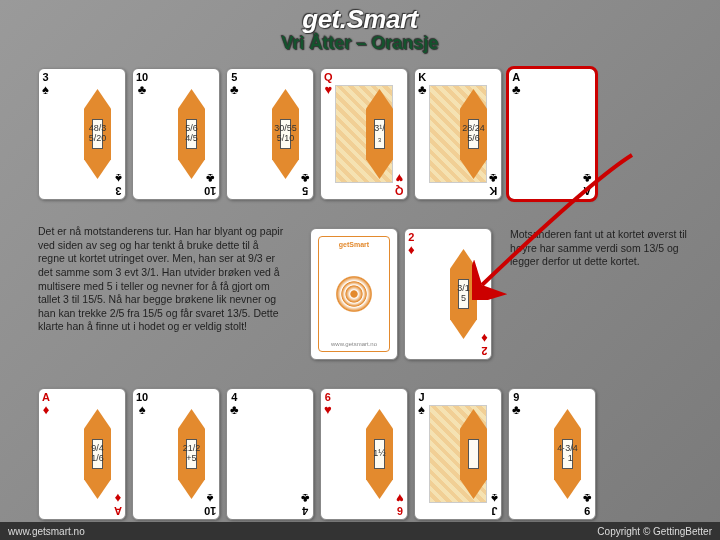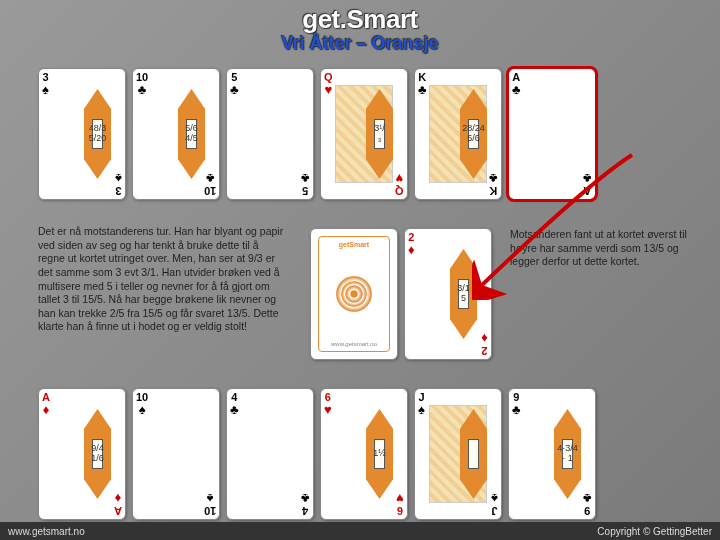--- a/index.html
+++ b/index.html
@@ -14,25 +14,26 @@
   .title-area {
     text-align: center;
     padding-top: 4px;
   }
   .title {
     font-size: 26px;
     font-weight: bold;
     color: #fff;
     text-shadow: 0 0 2px #333, 1px 1px 1px #333, -1px -1px 1px #333;
     letter-spacing: -0.5px;
+    font-style: italic;
   }
   .subtitle {
     font-size: 18px;
     font-weight: bold;
-    color: #1d4ed8;
+    color: #14532d;
     text-shadow: 0 0 2px #333, 1px 1px 1px #333, -1px -1px 1px #333;
     margin-top: -2px;
   }
   .row {
     display: flex;
     position: absolute;
     gap: 6px;
   }
   .row-top { top: 68px; left: 38px; }
   .row-mid { top: 228px; left: 310px; }
@@ -198,20 +199,28 @@
           <div class="hex-inner">
             <span class="frac">5/6
 4/5</span>
           </div>
         </div>
       </div>
       <div class="corner br black"><span>10</span><span class="suit">♣</span></div>
     </div>
     <div class="card">
       <div class="corner tl black"><span>5</span><span class="suit">♣</span></div>
+      <div class="card-center">
+        <div class="hex">
+          <div class="hex-inner">
+            <span class="frac">30/55
+5/10</span>
+          </div>
+        </div>
+      </div>
       <div class="corner br black"><span>5</span><span class="suit">♣</span></div>
     </div>
     <div class="card">
       <div class="corner tl red"><span>Q</span><span class="suit">♥</span></div>
       <div class="face-art"></div>
       <div class="card-center">
         <div class="hex">
           <div class="hex-inner">
             <span class="frac">3¹/₃</span>
           </div>
@@ -266,20 +275,28 @@
           <div class="hex-inner">
             <span class="frac">9/4
 1/6</span>
           </div>
         </div>
       </div>
       <div class="corner br red"><span>A</span><span class="suit">♦</span></div>
     </div>
     <div class="card">
       <div class="corner tl black"><span>10</span><span class="suit">♠</span></div>
+      <div class="card-center">
+        <div class="hex">
+          <div class="hex-inner">
+            <span class="frac">21/2
++5</span>
+          </div>
+        </div>
+      </div>
       <div class="corner br black"><span>10</span><span class="suit">♠</span></div>
     </div>
     <div class="card">
       <div class="corner tl black"><span>4</span><span class="suit">♣</span></div>
       <div class="corner br black"><span>4</span><span class="suit">♣</span></div>
     </div>
     <div class="card">
       <div class="corner tl red"><span>6</span><span class="suit">♥</span></div>
       <div class="card-center">
         <div class="hex">

